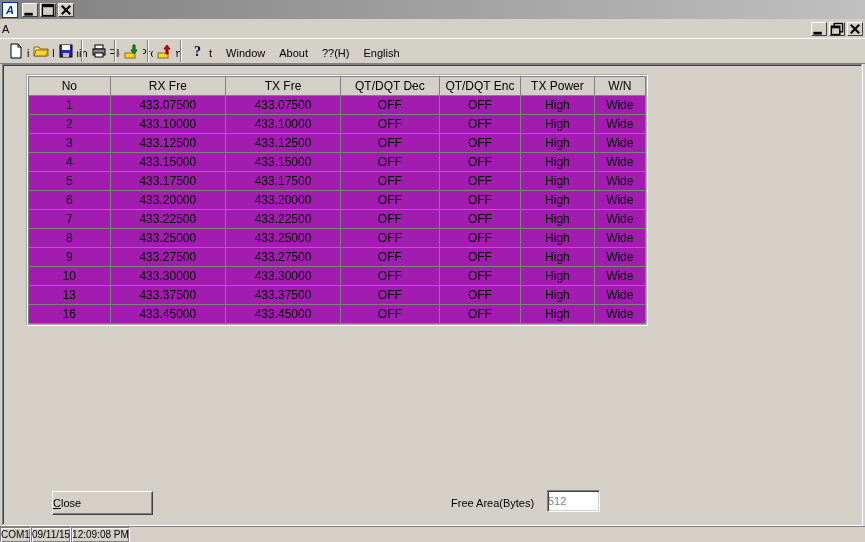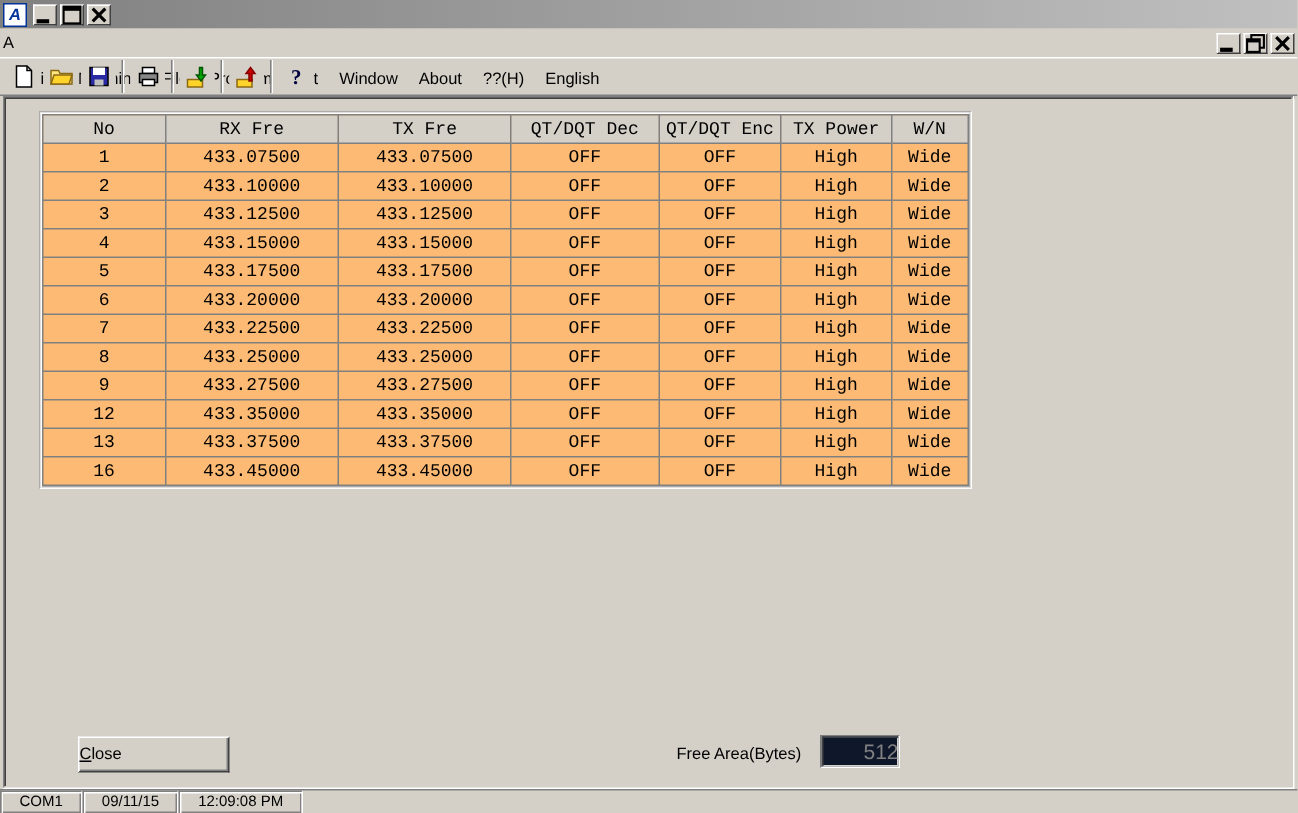--- a/index.html
+++ b/index.html
@@ -64,22 +64,22 @@
     box-shadow: inset -1px -1px #fff, inset 1px 1px #808080, inset -2px -2px #d4d0c8, inset 2px 2px #404040;
     padding:20px 24px;
   }
   .inner-panel{
     position:absolute;left:24px;top:10px;width:622px;
     border:2px groove #fff;
     background:#d4d0c8;
   }
   table.channel{
     border-collapse:collapse;width:100%;
-    font-family:Liberation Mono, monospace;font-size:12px;
-    background:#fdba74;
+    font-family:Liberation Sans, sans-serif;font-size:12px;
+    background:#a21caf;
   }
   table.channel th, table.channel td{
     border:1px solid #808080;
     text-align:center;
     padding:0 2px;height:18px;line-height:18px;
     white-space:nowrap;
   }
   table.channel th{
     background:#d4d0c8;font-weight:normal;
   }
@@ -97,32 +97,32 @@
     box-shadow: inset -1px -1px #808080, inset 1px 1px #d4d0c8;
     text-align:left;line-height:22px;font-size:11px;
     cursor:default;
   }
   .btn-close span{text-decoration:underline;}
   .free-label{
     position:absolute;left:449px;top:433px;font-size:11px;
   }
   .free-val{
     position:absolute;left:545px;top:426px;width:53px;height:22px;
-    background:#0f172a;color:#808080;
+    background:#ffffff;color:#808080;
     border:1px solid #808080;border-right-color:#fff;border-bottom-color:#fff;
     box-shadow:inset 1px 1px #404040, inset -1px -1px #d4d0c8;
-    text-align:right;line-height:20px;font-size:14px;
+    text-align:left;line-height:20px;font-size:11px;
   }
   .statusbar{
     position:absolute;left:0;right:0;bottom:0;height:16px;
     background:#d4d0c8;display:flex;align-items:center;
     border-top:1px solid #808080;
   }
   .status-pane{
-    height:16px;display:flex;align-items:center;padding:0 12px;
+    height:16px;display:flex;align-items:center;padding:0 0;
     border:1px solid #808080;border-right-color:#fff;border-bottom-color:#fff;
     box-shadow:inset 1px 1px #fff, inset -1px -1px #808080;
     font-size:10px;margin-right:0;
   }
 </style>
 </head>
 <body>
 
 <div class="titlebar">
   <div class="app-icon">A</div>
@@ -320,23 +320,23 @@
           <tr>
             <td>9</td>
             <td>433.27500</td>
             <td>433.27500</td>
             <td>OFF</td>
             <td>OFF</td>
             <td>High</td>
             <td>Wide</td>
           </tr>
           <tr>
-            <td>12</td>
-            <td>433.35000</td>
-            <td>433.35000</td>
+            <td>10</td>
+            <td>433.30000</td>
+            <td>433.30000</td>
             <td>OFF</td>
             <td>OFF</td>
             <td>High</td>
             <td>Wide</td>
           </tr>
           <tr>
             <td>13</td>
             <td>433.37500</td>
             <td>433.37500</td>
             <td>OFF</td>

